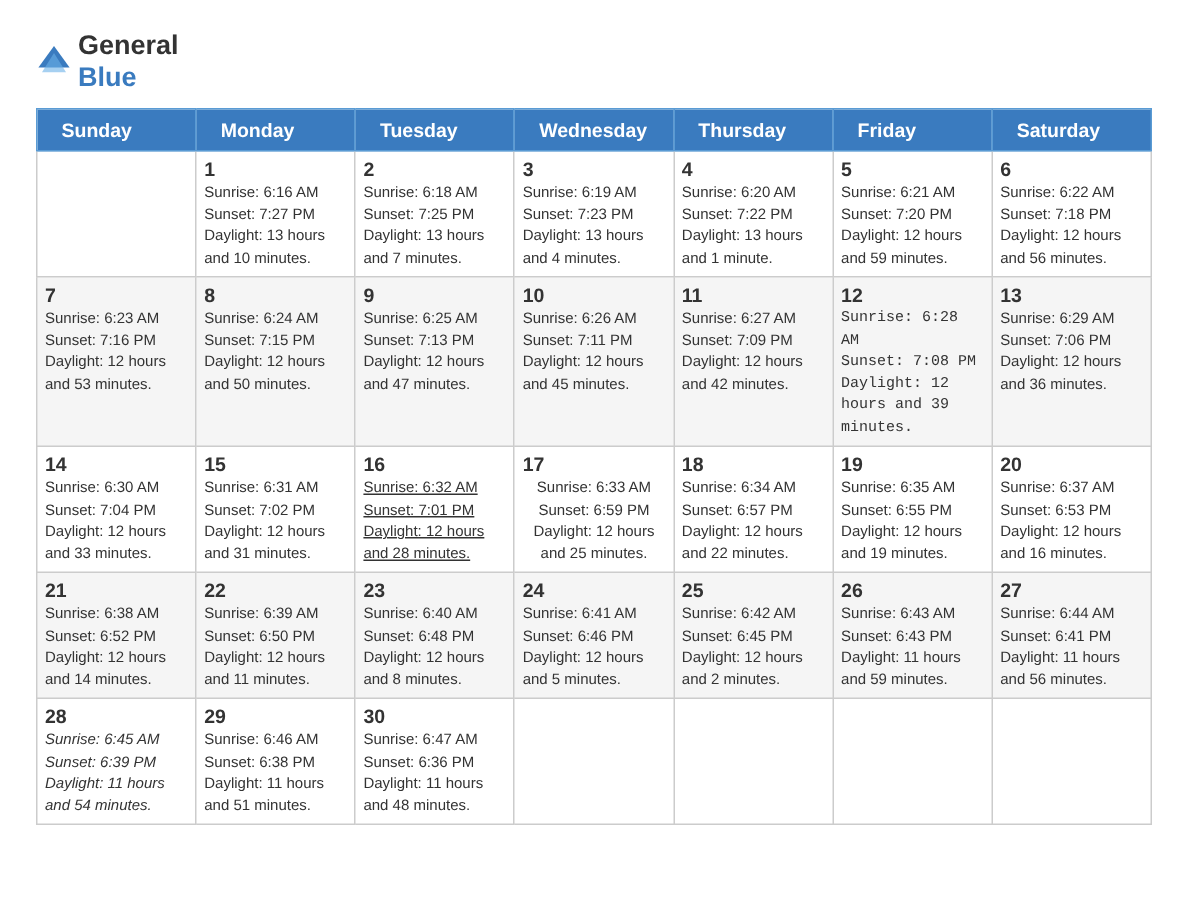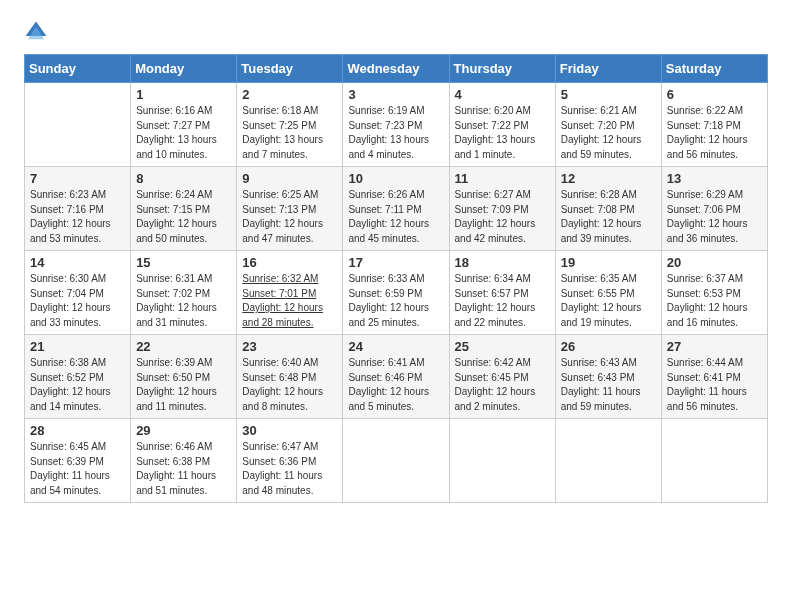--- a/index.html
+++ b/index.html
@@ -40,21 +40,21 @@
     .calendar {
       width: 100%;
       border-collapse: collapse;
       border: 1px solid #ccc;
     }
     .calendar th {
       background-color: #3a7bbf;
       color: #fff;
       font-size: 13px;
       font-weight: bold;
-      padding: 6px 4px;
+      padding: 6px 16px;
       text-align: left;
       border: 1px solid #5a9bd4;
     }
     .calendar td {
       vertical-align: top;
       border: 1px solid #ccc;
       padding: 4px 5px;
       font-size: 10.5px;
       color: #333;
       width: calc(100% / 7);
@@ -83,20 +83,24 @@
   </style>
 </head>
 <body>
 
 <div class="header">
   <div class="logo">
     <svg class="logo-icon" viewBox="0 0 30 30" xmlns="http://www.w3.org/2000/svg">
       <polygon points="15,2 28,20 2,20" fill="#3a7bbf"></polygon>
       <polygon points="15,8 25,24 5,24" fill="#6ab0e8" opacity="0.6"></polygon>
     </svg>
+    <div>
+      <span style="font-size:18px;font-weight:bold;color:#333;">General</span><br>
+      <span style="font-size:18px;font-weight:bold;color:#3a7bbf;">Blue</span>
+    </div>
   </div>
   <div class="title-block">
   </div>
 </div>
 
 <table class="calendar">
   <thead>
     <tr>
     <th>Sunday</th>
         <th>Monday</th>
@@ -173,21 +177,21 @@
 Daylight: 12 hours and 45 minutes.</div>
         </td>
         <td>
           <span class="day-number">11</span>
           <div class="day-info" style="white-space: pre-line;">Sunrise: 6:27 AM
 Sunset: 7:09 PM
 Daylight: 12 hours and 42 minutes.</div>
         </td>
         <td>
           <span class="day-number">12</span>
-          <div class="day-info" style="white-space: pre-line;">Sunrise: 6:28 AM
+          <div class="day-info" style="white-space: pre-line; font-family: Liberation Mono, monospace;">Sunrise: 6:28 AM
 Sunset: 7:08 PM
 Daylight: 12 hours and 39 minutes.</div>
         </td>
         <td>
           <span class="day-number">13</span>
           <div class="day-info" style="white-space: pre-line;">Sunrise: 6:29 AM
 Sunset: 7:06 PM
 Daylight: 12 hours and 36 minutes.</div>
         </td>
       </tr>
@@ -205,21 +209,21 @@
 Daylight: 12 hours and 31 minutes.</div>
         </td>
         <td>
           <span class="day-number">16</span>
           <div class="day-info" style="white-space: pre-line; text-decoration: underline;">Sunrise: 6:32 AM
 Sunset: 7:01 PM
 Daylight: 12 hours and 28 minutes.</div>
         </td>
         <td>
           <span class="day-number">17</span>
-          <div class="day-info" style="white-space: pre-line;">Sunrise: 6:33 AM
+          <div class="day-info" style="white-space: pre-line; text-align: center;">Sunrise: 6:33 AM
 Sunset: 6:59 PM
 Daylight: 12 hours and 25 minutes.</div>
         </td>
         <td>
           <span class="day-number">18</span>
           <div class="day-info" style="white-space: pre-line;">Sunrise: 6:34 AM
 Sunset: 6:57 PM
 Daylight: 12 hours and 22 minutes.</div>
         </td>
         <td>
@@ -275,21 +279,21 @@
         <td>
           <span class="day-number">27</span>
           <div class="day-info" style="white-space: pre-line;">Sunrise: 6:44 AM
 Sunset: 6:41 PM
 Daylight: 11 hours and 56 minutes.</div>
         </td>
       </tr>
       <tr class="row-white">
         <td>
           <span class="day-number">28</span>
-          <div class="day-info" style="white-space: pre-line;">Sunrise: 6:45 AM
+          <div class="day-info" style="white-space: pre-line; font-style: italic;">Sunrise: 6:45 AM
 Sunset: 6:39 PM
 Daylight: 11 hours and 54 minutes.</div>
         </td>
         <td>
           <span class="day-number">29</span>
           <div class="day-info" style="white-space: pre-line;">Sunrise: 6:46 AM
 Sunset: 6:38 PM
 Daylight: 11 hours and 51 minutes.</div>
         </td>
         <td>

